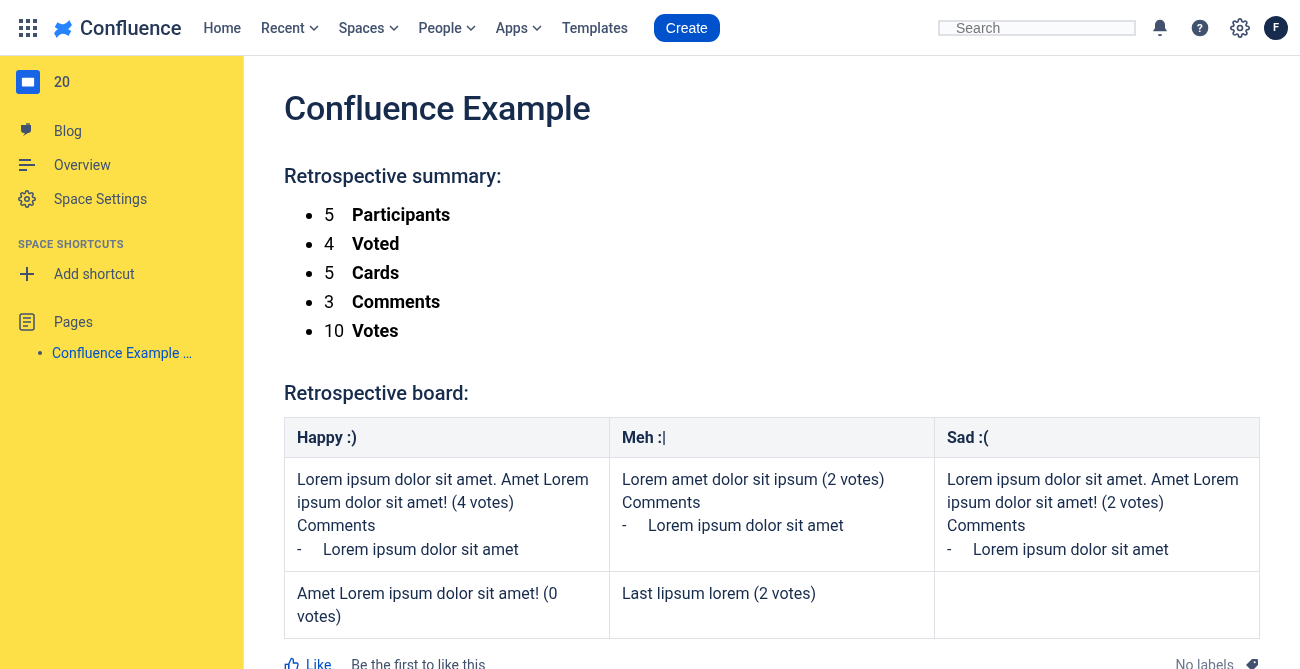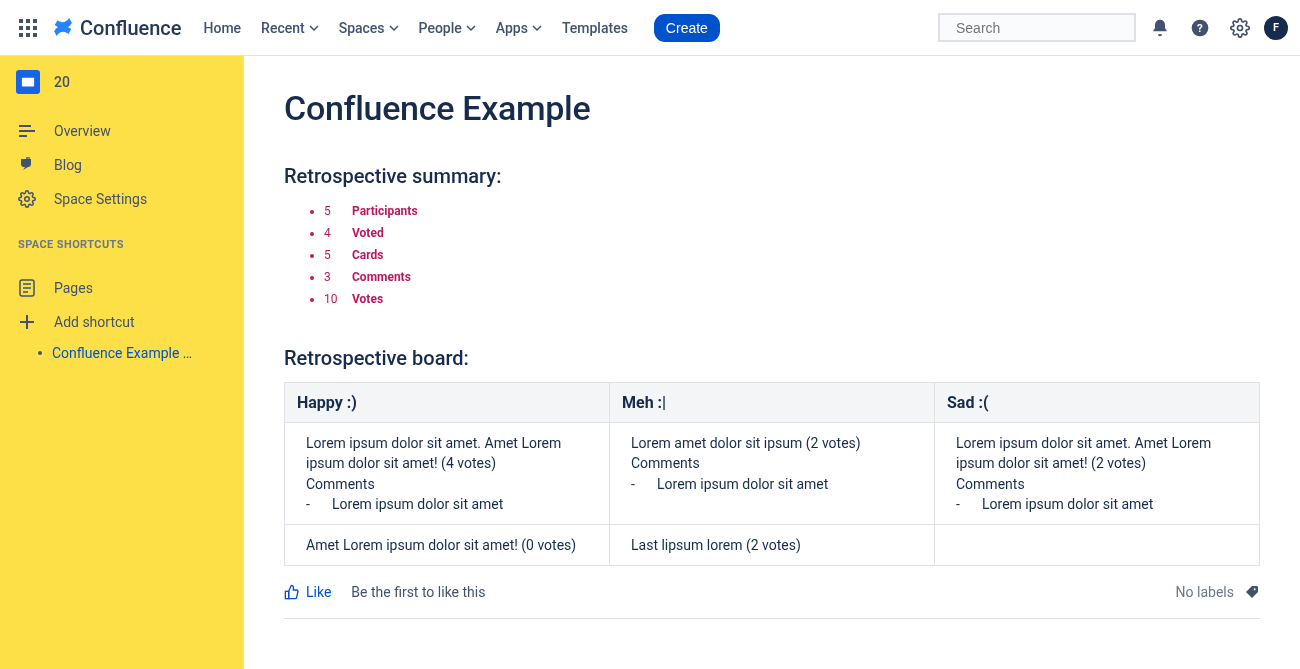--- a/index.html
+++ b/index.html
@@ -19,21 +19,21 @@
     padding: 0 12px;
     gap: 4px;
   }
   .topnav-left { display: flex; align-items: center; gap: 4px; }
   .topnav-right { display: flex; align-items: center; gap: 8px; margin-left: auto; }
   .iconbtn {
     width: 32px; height: 32px;
     display: inline-flex; align-items: center; justify-content: center;
     border-radius: 3px; color: #42526E;
   }
-  .logo { display:flex; align-items:flex-start; gap:6px; margin: 0 8px 0 4px; color:#0052CC; }
+  .logo { display:flex; align-items:flex-end; gap:6px; margin: 0 8px 0 4px; color:#0052CC; }
   .logo-text { font-size: 20px; font-weight: 500; color:#253858; }
   .navlinks { display:flex; }
   .navlink {
     padding: 6px 10px;
     font-size: 14px;
     color: #42526E;
     font-weight: 500;
     border-radius: 3px;
     display:inline-flex; align-items:center; gap:4px;
   }
@@ -43,21 +43,21 @@
     background: #0052CC;
     color: #fff;
     border: none;
     padding: 6px 12px;
     font-size: 14px;
     border-radius: 11px;
     font-weight:500;
   }
   .search {
     display:flex; align-items:center;
-    width: 198px; height: 29px;
+    width: 198px; height: 16px;
     border: 2px solid #DFE1E6;
     border-radius: 0;
     padding: 0 8px;
     color:#7A869A;
     background:#FAFBFC;
   }
   .search input {
     border:none; outline:none; background:transparent;
     font-size:14px; flex:1; margin-left:8px; color:#172B4D;
   }
@@ -105,42 +105,42 @@
     padding: 4px 14px 4px 38px;
     font-size:14px;
     color:#0052CC;
   }
   .tree-bullet { width:4px; height:4px; border-radius:50%; background:#42526E; }
   
   h1.title { font-size: 34px; font-weight:500; color:#172B4D; letter-spacing:-.3px;}
   .subtitle { font-size:14px; color:#6B778C; margin-top:8px; }
   h2.section { font-size:20px; font-weight:500; margin-top:36px; color:#172B4D;}
   ul.summary { margin: 12px 0 0 40px; }
-  ul.summary li { padding: 4px 0; font-size:12px; color:#be185d; }
+  ul.summary li { padding: 4px 0; font-size:18px; color:#000000; }
   ul.summary li .count { display:inline-block; min-width:28px; }
   ul.summary li .label { font-weight:700; }
   table.board {
     width:100%;
     border-collapse: collapse;
     margin-top:12px;
     table-layout: fixed;
   }
   table.board th {
     text-align:left;
     background:#F4F5F7;
     border:1px solid #DFE1E6;
     padding: 10px 12px;
     font-size:16px;
     font-weight:700;
   }
   table.board td {
     border:1px solid #DFE1E6;
-    padding:10px 21px;
+    padding:10px 12px;
     vertical-align:top;
-    font-size:14px;
+    font-size:16px;
     line-height:1.45;
   }
   .card-comments { margin-top:0; }
   .card-comment-row { display:flex; gap:20px; }
   .card-comment-row .dash { width:6px; }
   .page-footer {
     display:flex; align-items:center; justify-content:space-between;
     margin-top:18px;
   }
   .like-area { display:flex; align-items:center; gap:20px; font-size:14px; color:#42526E;}
@@ -245,60 +245,60 @@
       <span class="space-icon">
         <svg width="14" height="14" viewBox="0 0 16 16">
             <rect x="1" y="3" width="14" height="10" rx="1" fill="#fff"></rect>
           </svg>
       </span>
       <span class="space-name">20</span>
     </div>
 
     <div class="side-list">
       <div class="side-item">
+        <svg width="18" height="18" viewBox="0 0 18 18" fill="#42526E">
+            <path d="M3 3v5a3 3 0 0 0 3 3h1l-2 3 5-3a3 3 0 0 0 3-3V3z"></path>
+            <path d="M8 1v4a2 2 0 0 0 2 2h2V1z" fill="#42526E" opacity=".7"></path>
+          </svg>
+        <span>Blog</span>
+      </div>
+      <div class="side-item">
         <svg width="18" height="18" viewBox="0 0 18 18">
             <line x1="1" y1="4" x2="13" y2="4" stroke="#42526E" stroke-width="2"></line>
             <line x1="1" y1="9" x2="17" y2="9" stroke="#42526E" stroke-width="2"></line>
             <line x1="1" y1="14" x2="9" y2="14" stroke="#42526E" stroke-width="2"></line>
           </svg>
         <span>Overview</span>
       </div>
       <div class="side-item">
-        <svg width="18" height="18" viewBox="0 0 18 18" fill="#42526E">
-            <path d="M3 3v5a3 3 0 0 0 3 3h1l-2 3 5-3a3 3 0 0 0 3-3V3z"></path>
-            <path d="M8 1v4a2 2 0 0 0 2 2h2V1z" fill="#42526E" opacity=".7"></path>
-          </svg>
-        <span>Blog</span>
-      </div>
-      <div class="side-item">
         <svg width="18" height="18" viewBox="0 0 24 24" fill="none" stroke="#42526E" stroke-width="2">
             <circle cx="12" cy="12" r="3"></circle>
             <path d="M19.4 15a1.65 1.65 0 0 0 .33 1.82l.06.06a2 2 0 1 1-2.83 2.83l-.06-.06a1.65 1.65 0 0 0-1.82-.33 1.65 1.65 0 0 0-1 1.51V21a2 2 0 0 1-4 0v-.09a1.65 1.65 0 0 0-1-1.51 1.65 1.65 0 0 0-1.82.33l-.06.06a2 2 0 1 1-2.83-2.83l.06-.06a1.65 1.65 0 0 0 .33-1.82 1.65 1.65 0 0 0-1.51-1H3a2 2 0 0 1 0-4h.09a1.65 1.65 0 0 0 1.51-1 1.65 1.65 0 0 0-.33-1.82l-.06-.06a2 2 0 1 1 2.83-2.83l.06.06a1.65 1.65 0 0 0 1.82.33 1.65 1.65 0 0 0 1-1.51V3a2 2 0 0 1 4 0v.09a1.65 1.65 0 0 0 1 1.51 1.65 1.65 0 0 0 1.82-.33l.06-.06a2 2 0 1 1 2.83 2.83l-.06.06a1.65 1.65 0 0 0-.33 1.82 1.65 1.65 0 0 0 1.51 1H21a2 2 0 0 1 0 4h-.09a1.65 1.65 0 0 0-1.51 1z"></path>
           </svg>
         <span>Space Settings</span>
       </div>
     </div>
 
     <div class="side-section-label">SPACE SHORTCUTS</div>
+    <div class="side-item">
+      <svg width="18" height="18" viewBox="0 0 18 18">
+          <line x1="9" y1="2" x2="9" y2="16" stroke="#42526E" stroke-width="2"></line>
+          <line x1="2" y1="9" x2="16" y2="9" stroke="#42526E" stroke-width="2"></line>
+        </svg>
+      <span>Add shortcut</span>
+    </div>
+
     <div class="side-item" style="margin-top:14px;">
       <svg width="18" height="18" viewBox="0 0 18 18" fill="none" stroke="#42526E" stroke-width="1.5">
           <rect x="2" y="1" width="14" height="16" rx="2"></rect>
           <line x1="5" y1="5" x2="13" y2="5"></line>
           <line x1="5" y1="9" x2="13" y2="9"></line>
           <line x1="5" y1="13" x2="10" y2="13"></line>
         </svg>
       <span>Pages</span>
-    </div>
-
-    <div class="side-item">
-      <svg width="18" height="18" viewBox="0 0 18 18">
-          <line x1="9" y1="2" x2="9" y2="16" stroke="#42526E" stroke-width="2"></line>
-          <line x1="2" y1="9" x2="16" y2="9" stroke="#42526E" stroke-width="2"></line>
-        </svg>
-      <span>Add shortcut</span>
     </div>
     <div class="tree">
       <div class="tree-item">
         <span class="tree-bullet"></span>
         <span>Confluence Example …</span>
       </div>
     </div>
   </aside>
 
   <main class="content">

